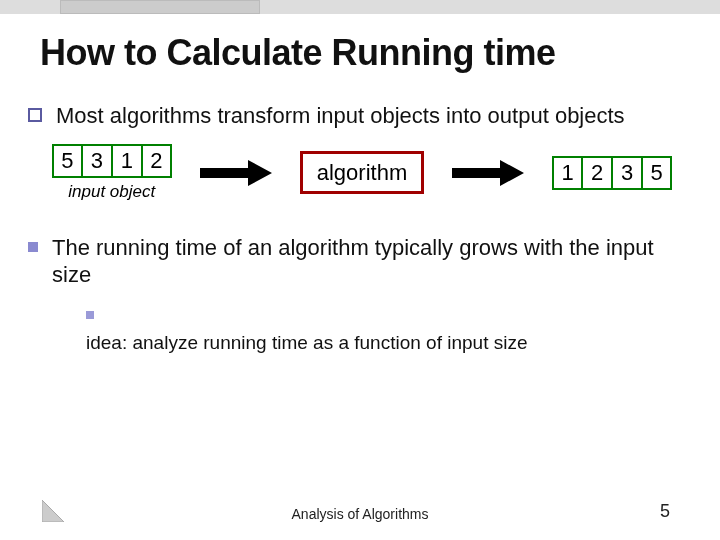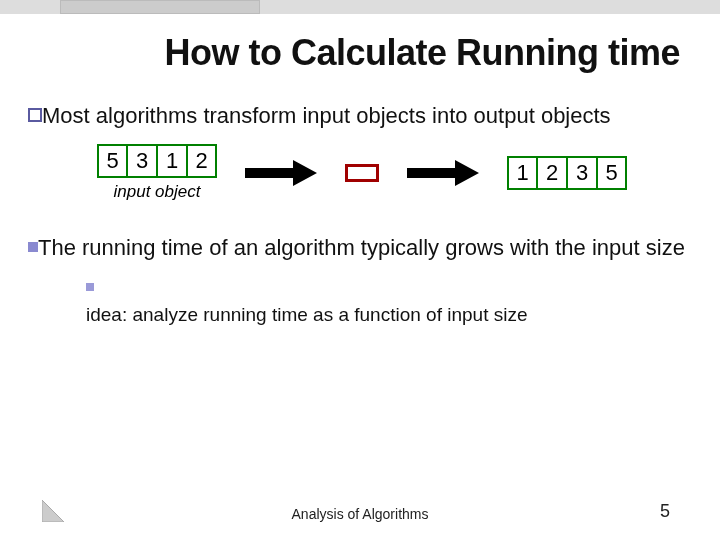--- a/index.html
+++ b/index.html
@@ -8,29 +8,29 @@
     background: #fff;
     font-family: Verdana, Geneva, sans-serif;
     position: relative;
     overflow: hidden;
   }
   .top-bar { width: 100%; height: 14px; background: #ddd; }
   .top-inner { width: 200px; height: 14px; background: #ccc; margin-left: 60px; border: 1px solid #bbb; }
   .title {
     font-family: "Verdana", sans-serif;
     font-size: 36px;
-    text-align: right;
+    text-align: left;
     margin: 18px 40px 28px 40px;
     color: #111;
     letter-spacing: -0.5px;
   }
   .body-area { padding: 0 24px 0 28px; }
   .bullet-row {
     display: flex; align-items: flex-start;
-    margin: 0 0 14px 0;
+    gap: 14px; margin: 0 0 14px 0;
   }
   .bullet-q { width:14px; height:14px; border:2px solid #5a5aa0; margin-top:6px; flex:none; }
   .bullet-n { width:10px; height:10px; background:#8a8ad0; margin-top:8px; flex:none; }
   .bullet-n-sm { width:8px; height:8px; background:#9a9ad8; margin-top:8px; flex:none; }
   .bullet-text { font-size: 22px; color:#111; line-height:1.25; }
   .bullet-text-sm { font-size: 19px; color:#111; line-height:1.3; }
 
   .diagram {
     display:flex; align-items:center; justify-content:center;
     gap: 28px; margin: 14px 0 32px 0;
@@ -95,20 +95,21 @@
       <div class="obj-label">input object</div>
     </div>
 
     <div class="arrow">
       <svg width="72" height="26">
           <polygon points="0,8 48,8 48,0 72,13 48,26 48,18 0,18" fill="#000"></polygon>
         </svg>
     </div>
 
     <div class="center-box">
+      <div>algorithm</div>
     </div>
 
     <div class="arrow">
       <svg width="72" height="26">
           <polygon points="0,8 48,8 48,0 72,13 48,26 48,18 0,18" fill="#000"></polygon>
         </svg>
     </div>
 
     <div class="obj-col">
       <div class="cell-row">

